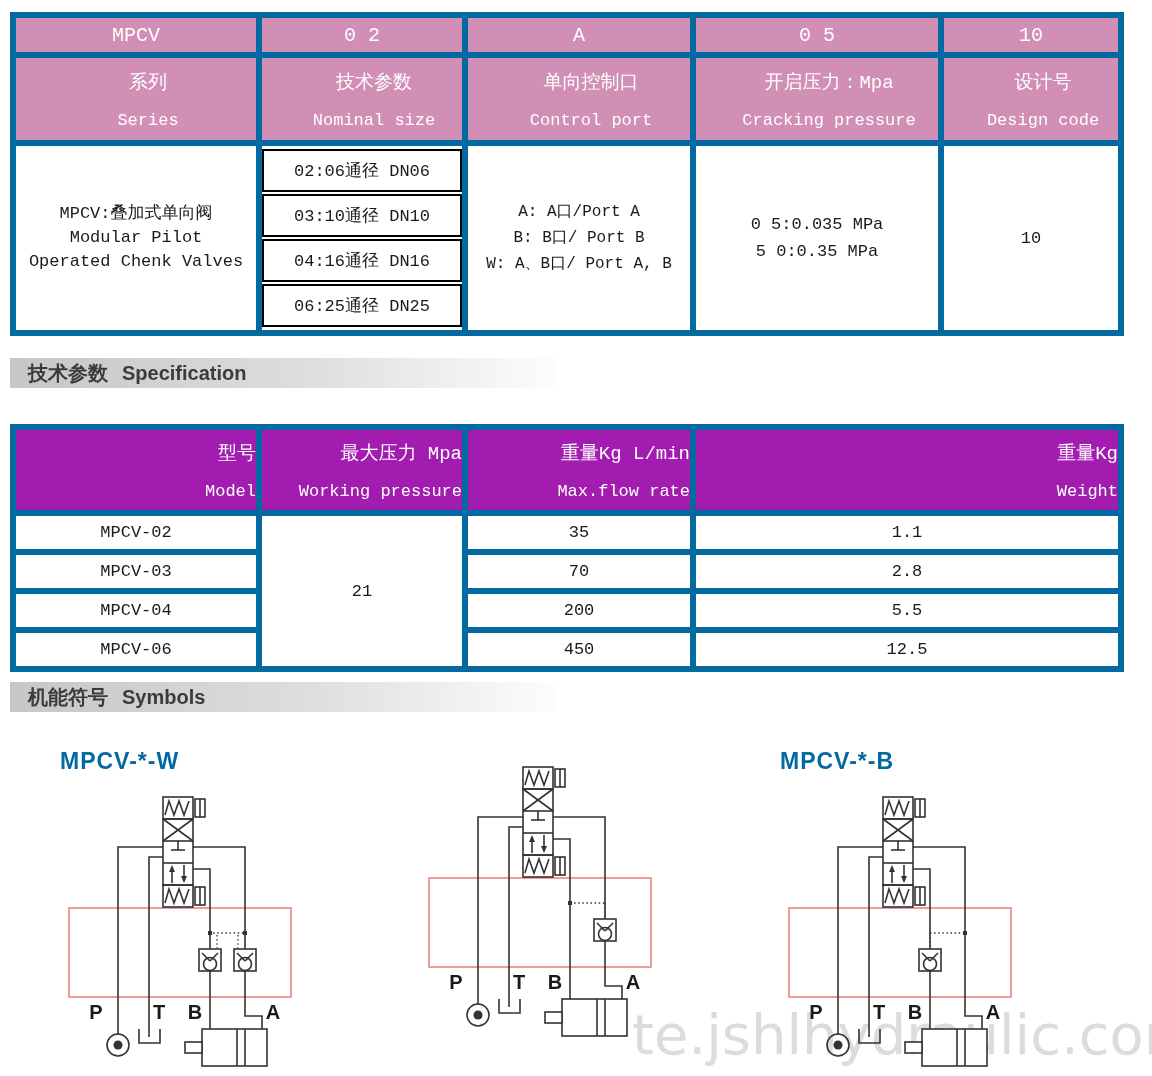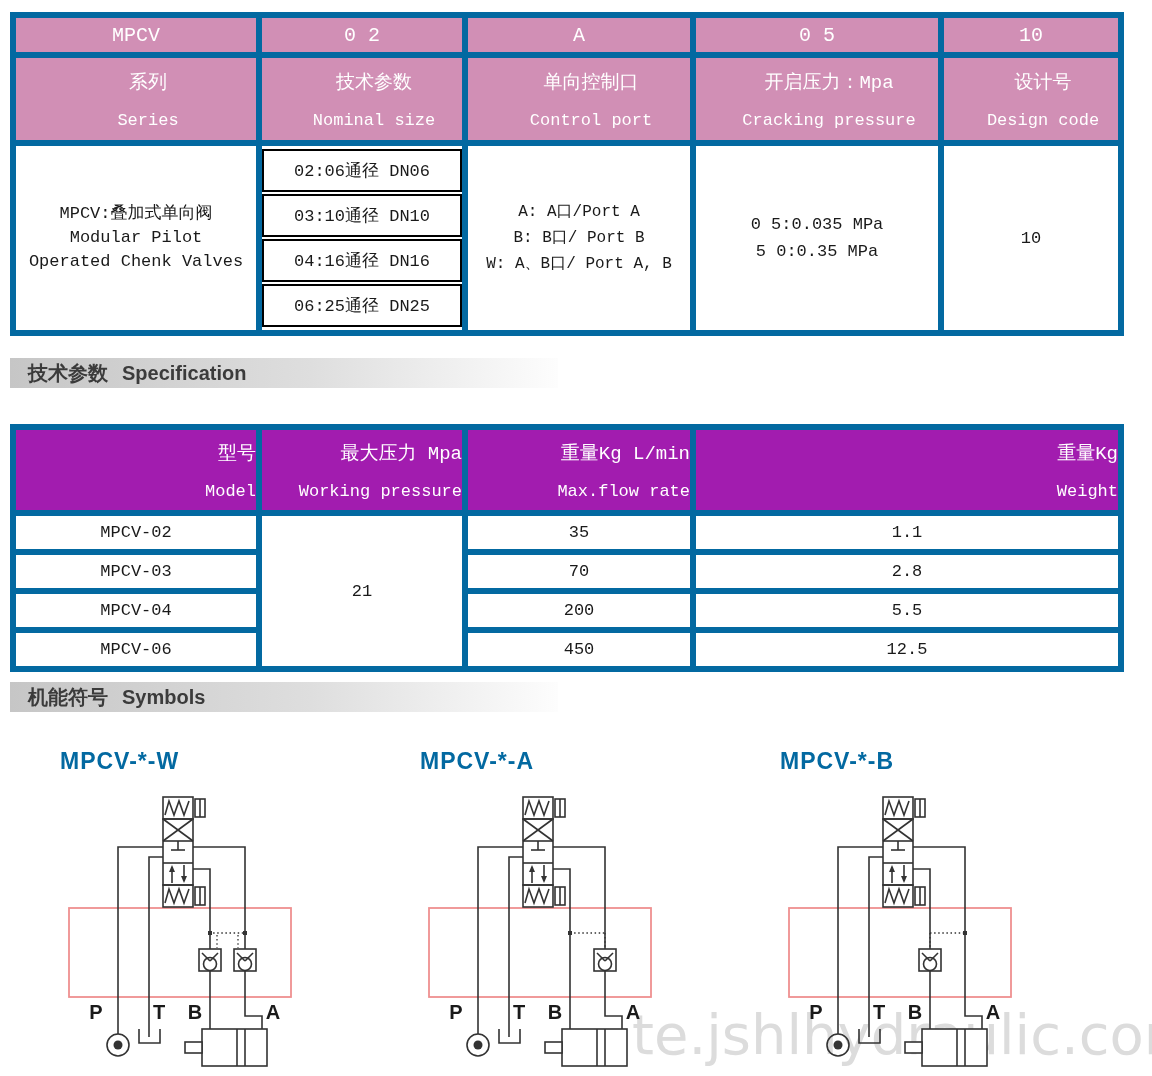--- a/index.html
+++ b/index.html
@@ -244,21 +244,20 @@
           <line x1="185" y1="245" x2="185" y2="282"></line>
           <rect x="125" y="258" width="17" height="11"></rect>
         </g>
         <text x="36" y="235" text-anchor="middle" font-family="Liberation Sans, DejaVu Sans, sans-serif" font-size="20" font-weight="600" fill="#1a1a1a">P</text>
         <text x="99" y="235" text-anchor="middle" font-family="Liberation Sans, DejaVu Sans, sans-serif" font-size="20" font-weight="600" fill="#1a1a1a">T</text>
         <text x="135" y="235" text-anchor="middle" font-family="Liberation Sans, DejaVu Sans, sans-serif" font-size="20" font-weight="600" fill="#1a1a1a">B</text>
         <text x="213" y="235" text-anchor="middle" font-family="Liberation Sans, DejaVu Sans, sans-serif" font-size="20" font-weight="600" fill="#1a1a1a">A</text>
       </svg>
     </div>
     <div class="diagram" style="left: 420px;">
-      <div class="diagram-title">MPCV-*-A</div>
       <svg width="300" height="295" viewBox="0 0 300 295">
         <rect x="18" y="7" width="206" height="198" stroke-dasharray="10 3 2 3" stroke-width="1.5" fill="none"></rect>
         <line x1="18" y1="128" x2="224" y2="128" stroke-dasharray="10 3 2 3" stroke-width="1.5" fill="none"></line>
         <rect x="9" y="124" width="222" height="89" fill="none" stroke="#ef9090" stroke-width="1.8"></rect>
         <g stroke="#333333" stroke-width="1.6" fill="none">
           <rect x="103" y="13" width="30" height="22"></rect>
           <path d="M105,31 L109,17 L114,31 L119,17 L124,31 L129,17" fill="none"></path>
           <rect x="135" y="15" width="10" height="18"></rect>
           <line x1="140" y1="15" x2="140" y2="33"></line>
           <rect x="103" y="35" width="30" height="66"></rect>

